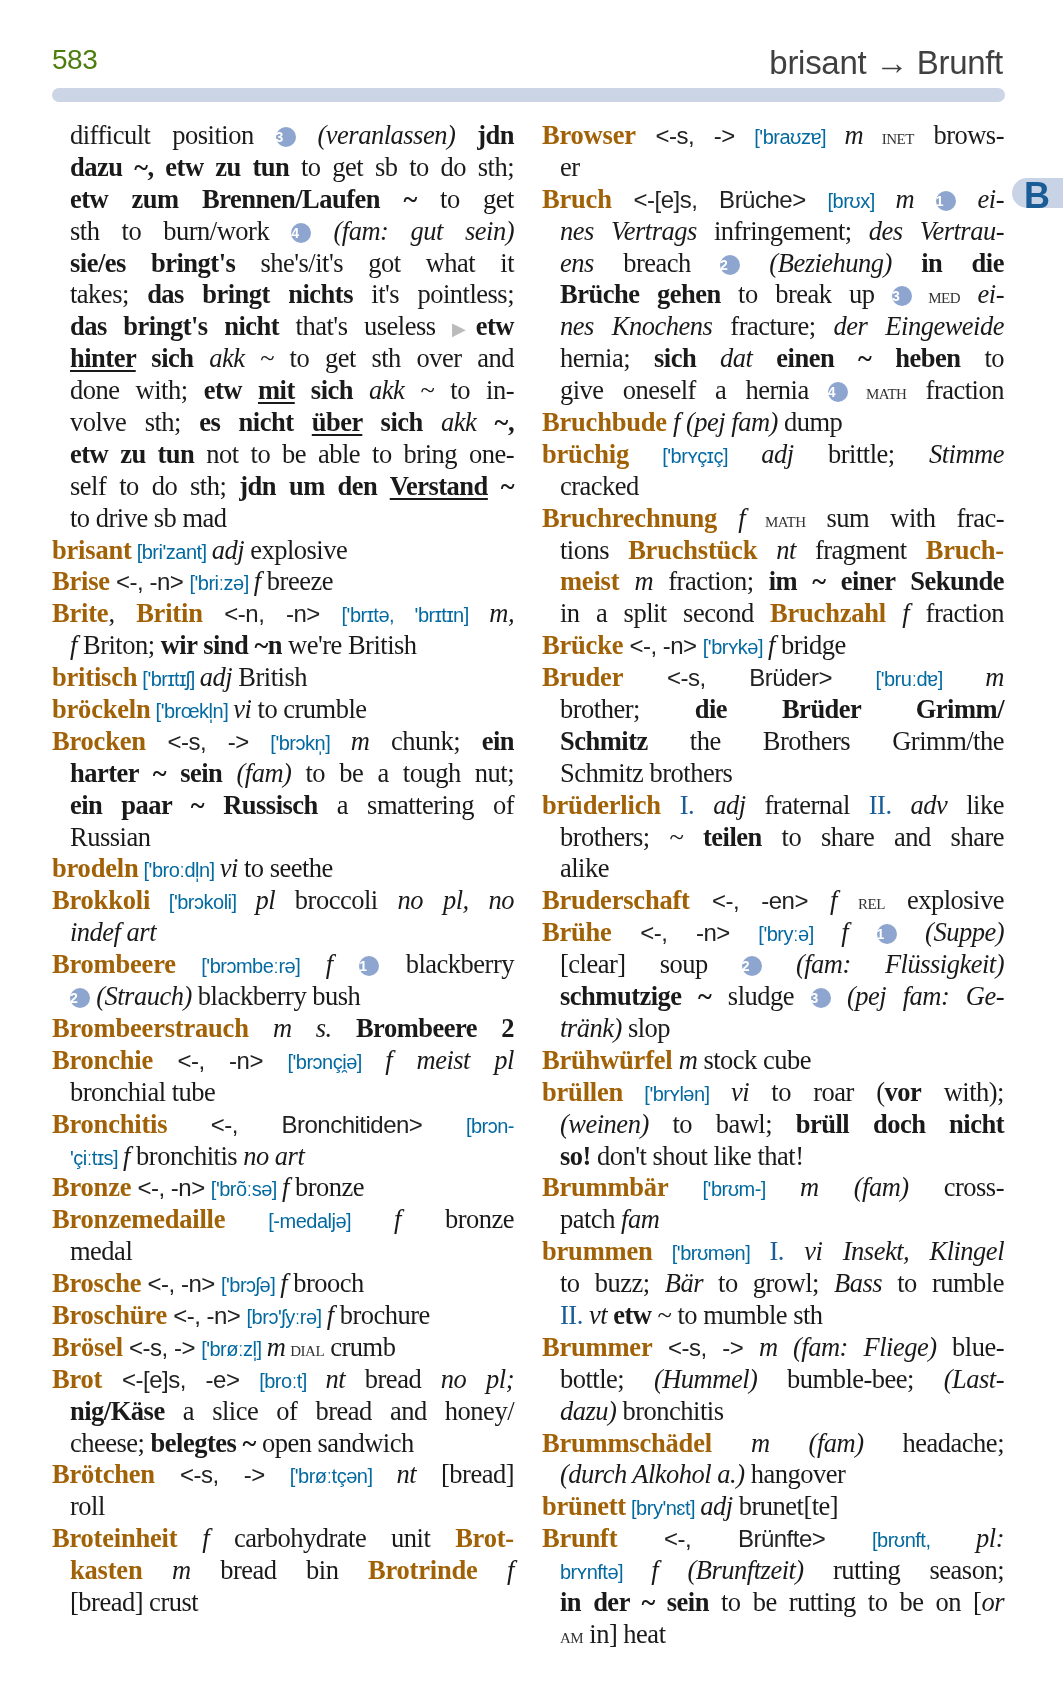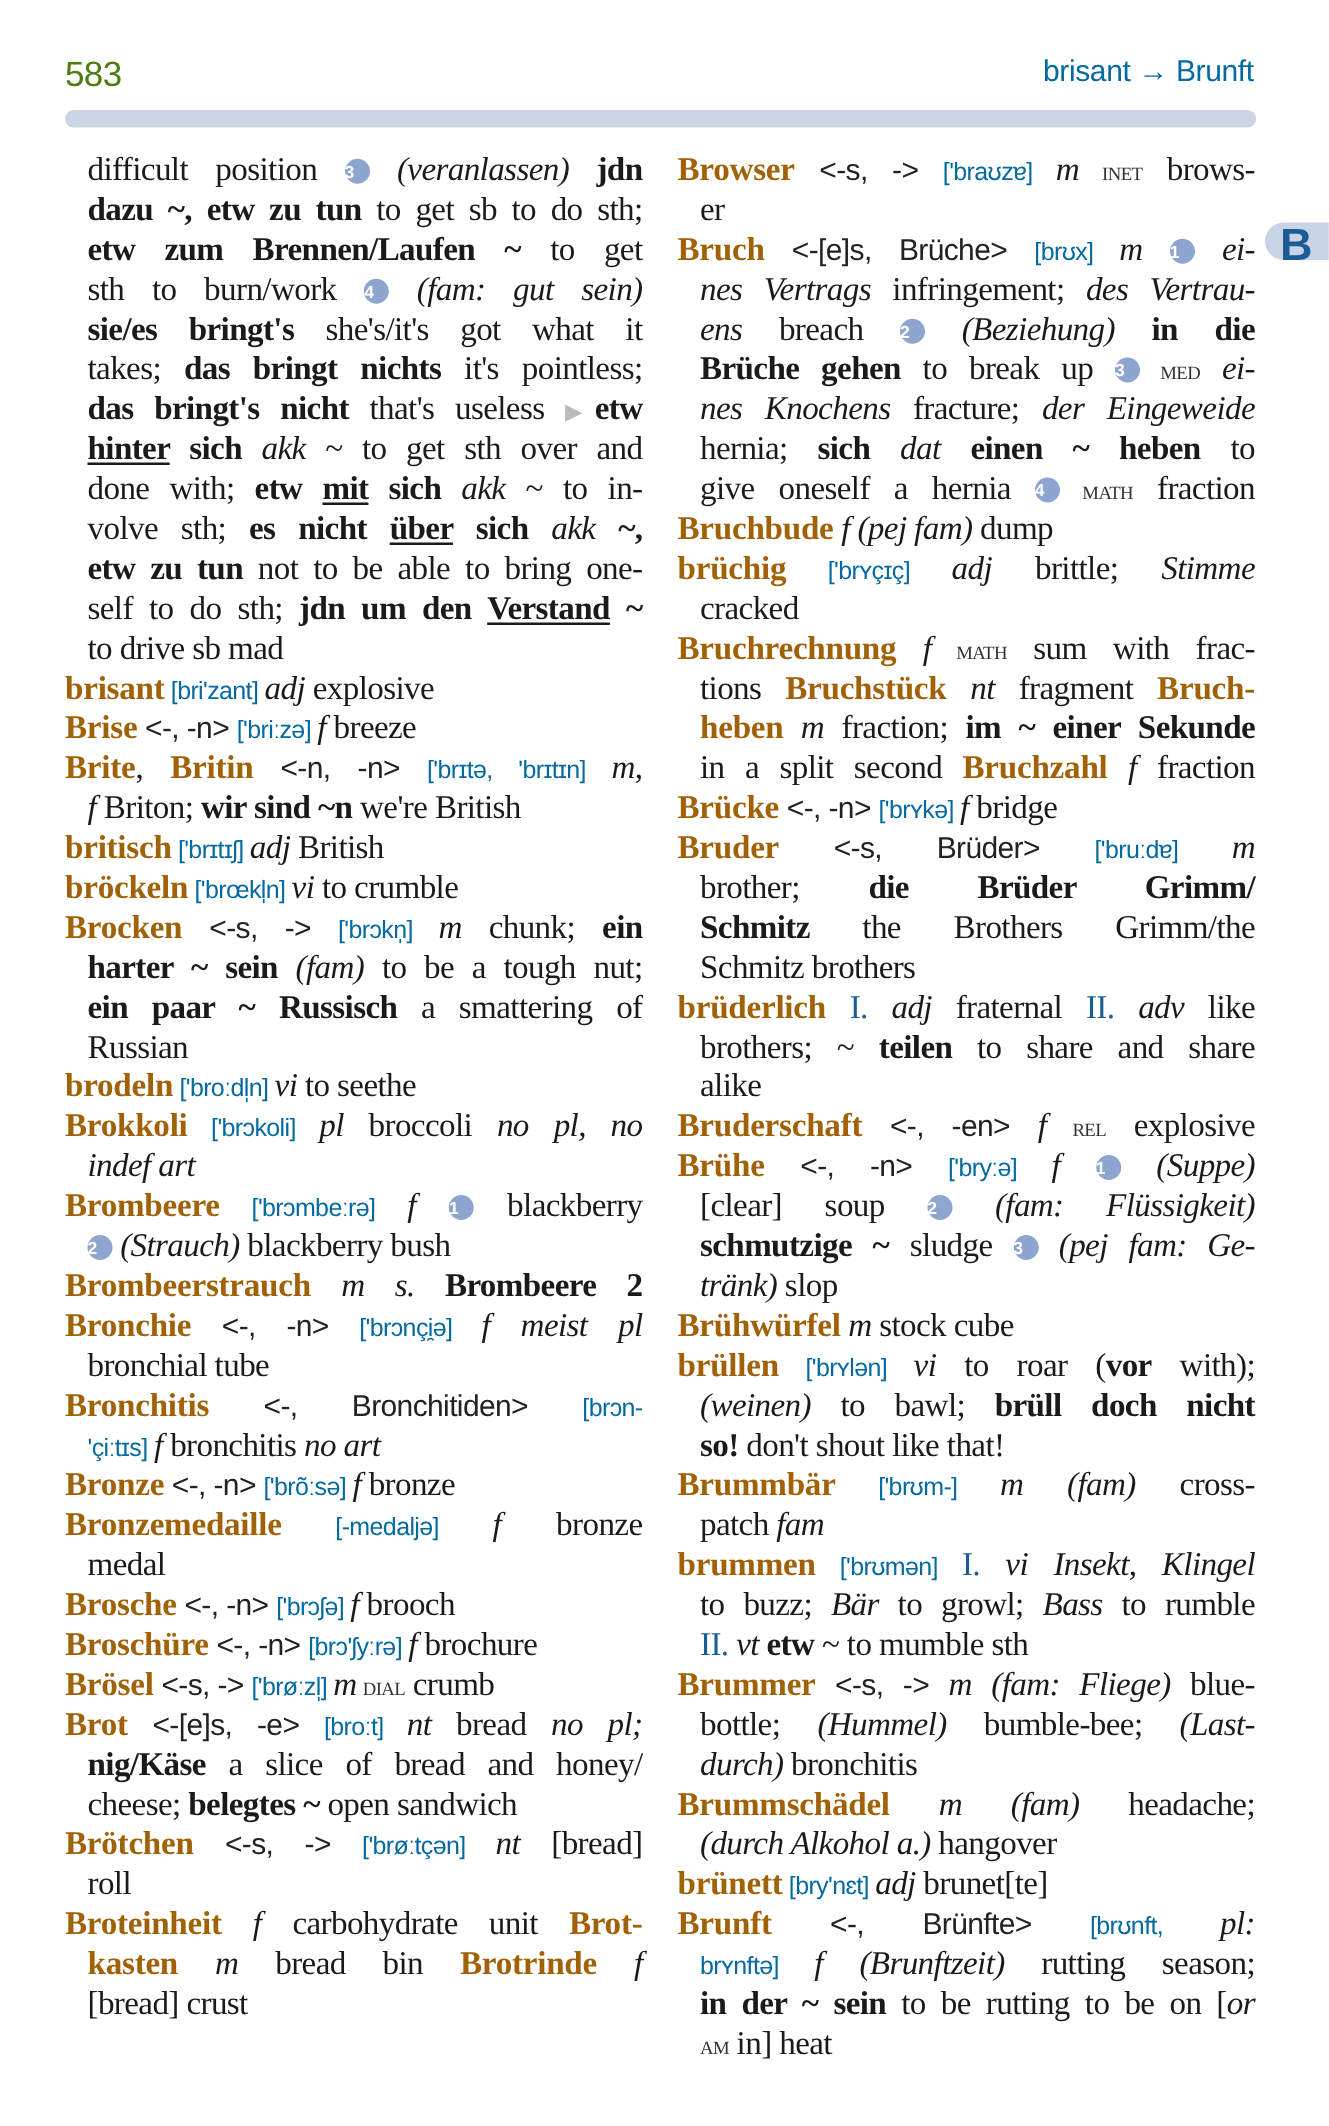--- a/index.html
+++ b/index.html
@@ -2,21 +2,21 @@
 <html><head>
 <meta charset="utf-8">
 <style>
   html, body { margin: 0; padding: 0; background: #ffffff; }
   body { width: 1063px; height: 1701px; position: relative; overflow: hidden;
          font-family: "Liberation Serif", "DejaVu Serif", serif; color: #1a1a1a; }
   .page-header { position: absolute; left: 52px; right: 60px; top: 40px; height: 40px; }
   .page-number { position: absolute; left: 0; top: 4px; font-family: "Liberation Sans", "DejaVu Sans", sans-serif;
                  font-size: 28px; color: #4d7c0f; letter-spacing: -0.5px; }
   .running-head { position: absolute; right: 0; top: 4px; font-family: "Liberation Sans", "DejaVu Sans", sans-serif;
-                  font-size: 24px; color: #0369a1; letter-spacing: -0.3px; }
+                  font-size: 33px; color: #404040; letter-spacing: -0.3px; }
   .header-bar { position: absolute; left: 52px; right: 58px; top: 88px; height: 14px;
                 background: #ccd5e6; border-radius: 7px; }
   .thumb-tab { position: absolute; left: 1012px; top: 178px; width: 60px; height: 30px;
                background: #c9d3e6; border-radius: 15px 0 0 15px; }
   .thumb-letter { position: absolute; left: 1024px; top: 178px; font-family: "Liberation Sans", "DejaVu Sans", sans-serif;
                   font-weight: bold; font-size: 36px; color: #1a5c96; line-height: 36px; }
   .column { position: absolute; top: 120px; }
   .col-left { left: 52px; width: 462px; }
   .col-right { left: 542px; width: 462px; }
   .line { font-size: 26.5px; line-height: 31.9px; height: 31.9px; white-space: nowrap; overflow: visible;
@@ -105,21 +105,21 @@
     <div class="line indent"><span class="i">ens</span><span class=""> breach </span><span class="sn">2</span><span class="i"> (Beziehung)</span><span class="b"> in die</span></div>
     <div class="line indent"><span class="b">Brüche gehen</span><span class=""> to break up </span><span class="sn">3</span><span class="lbl"> med</span><span class="i"> ei-</span></div>
     <div class="line indent"><span class="i">nes Knochens</span><span class=""> fracture; </span><span class="i">der Eingeweide</span></div>
     <div class="line indent"><span class="">hernia; </span><span class="b">sich </span><span class="i">dat</span><span class="b"> einen ~ heben</span><span class=""> to</span></div>
     <div class="line indent"><span class="">give oneself a hernia </span><span class="sn">4</span><span class="lbl"> math</span><span class=""> fraction</span></div>
     <div class="line last"><span class="hw">Bruchbude</span><span class="i"> f (pej fam)</span><span class=""> dump</span></div>
     <div class="line"><span class="hw">brüchig</span><span class="ph"> ['brʏçɪç] </span><span class="i">adj</span><span class=""> brittle; </span><span class="i">Stimme</span></div>
     <div class="line indent last"><span class="">cracked</span></div>
     <div class="line"><span class="hw">Bruchrechnung</span><span class="i"> f</span><span class="lbl"> math</span><span class=""> sum with frac-</span></div>
     <div class="line indent"><span class="">tions </span><span class="hw">Bruchstück</span><span class="i"> nt</span><span class=""> fragment </span><span class="hw">Bruch-</span></div>
-    <div class="line indent"><span class="hw">heben</span><span class="i"> m</span><span class=""> fraction; </span><span class="b">im ~ einer Sekunde</span></div>
+    <div class="line indent"><span class="hw">meist</span><span class="i"> m</span><span class=""> fraction; </span><span class="b">im ~ einer Sekunde</span></div>
     <div class="line indent"><span class="">in a split second </span><span class="hw">Bruchzahl</span><span class="i"> f</span><span class=""> fraction</span></div>
     <div class="line last"><span class="hw">Brücke</span><span class="gr"> &lt;-, -n&gt; </span><span class="ph">['brʏkə] </span><span class="i">f</span><span class=""> bridge</span></div>
     <div class="line"><span class="hw">Bruder</span><span class="gr"> &lt;-s, Brüder&gt; </span><span class="ph">['bruːdɐ] </span><span class="i">m</span></div>
     <div class="line indent"><span class="">brother; </span><span class="b">die Brüder Grimm/</span></div>
     <div class="line indent"><span class="b">Schmitz</span><span class=""> the Brothers Grimm/the</span></div>
     <div class="line indent last"><span class="">Schmitz brothers</span></div>
     <div class="line"><span class="hw">brüderlich</span><span class="rom"> I. </span><span class="i">adj</span><span class=""> fraternal </span><span class="rom">II. </span><span class="i">adv</span><span class=""> like</span></div>
     <div class="line indent"><span class="">brothers; ~ </span><span class="b">teilen</span><span class=""> to share and share</span></div>
     <div class="line indent last"><span class="">alike</span></div>
     <div class="line"><span class="hw">Bruderschaft</span><span class="gr"> &lt;-, -en&gt; </span><span class="i">f</span><span class="lbl"> rel</span><span class=""> explosive</span></div>
@@ -131,21 +131,21 @@
     <div class="line"><span class="hw">brüllen</span><span class="ph"> ['brʏlən] </span><span class="i">vi</span><span class=""> to roar (</span><span class="b">vor</span><span class=""> with);</span></div>
     <div class="line indent"><span class="i">(weinen)</span><span class=""> to bawl; </span><span class="b">brüll doch nicht</span></div>
     <div class="line indent last"><span class="b">so!</span><span class=""> don't shout like that!</span></div>
     <div class="line"><span class="hw">Brummbär</span><span class="ph"> ['brʊm-] </span><span class="i">m (fam)</span><span class=""> cross-</span></div>
     <div class="line indent last"><span class="">patch </span><span class="i">fam</span></div>
     <div class="line"><span class="hw">brummen</span><span class="ph"> ['brʊmən] </span><span class="rom">I. </span><span class="i">vi Insekt, Klingel</span></div>
     <div class="line indent"><span class="">to buzz; </span><span class="i">Bär</span><span class=""> to growl; </span><span class="i">Bass</span><span class=""> to rumble</span></div>
     <div class="line indent last"><span class="rom">II. </span><span class="i">vt</span><span class="b"> etw</span><span class=""> ~ to mumble sth</span></div>
     <div class="line"><span class="hw">Brummer</span><span class="gr"> &lt;-s, -&gt; </span><span class="i">m (fam: Fliege)</span><span class=""> blue-</span></div>
     <div class="line indent"><span class="">bottle; </span><span class="i">(Hummel)</span><span class=""> bumble-bee; </span><span class="i">(Last-</span></div>
-    <div class="line indent last"><span class="i">durch)</span><span class=""> bronchitis</span></div>
+    <div class="line indent last"><span class="i">dazu)</span><span class=""> bronchitis</span></div>
     <div class="line"><span class="hw">Brummschädel</span><span class="i"> m (fam)</span><span class=""> headache;</span></div>
     <div class="line indent last"><span class="i">(durch Alkohol a.)</span><span class=""> hangover</span></div>
     <div class="line last"><span class="hw">brünett</span><span class="ph"> [bry'nɛt] </span><span class="i">adj</span><span class=""> brunet[te]</span></div>
     <div class="line"><span class="hw">Brunft</span><span class="gr"> &lt;-, Brünfte&gt; </span><span class="ph">[brʊnft, </span><span class="i">pl:</span></div>
     <div class="line indent"><span class="ph">brʏnftə] </span><span class="i">f (Brunftzeit)</span><span class=""> rutting season;</span></div>
     <div class="line indent"><span class="b">in der ~ sein</span><span class=""> to be rutting to be on [</span><span class="i">or</span></div>
     <div class="line indent last"><span class="lbl">am</span><span class=""> in] heat</span></div>
   </div>
 
 </body></html>

